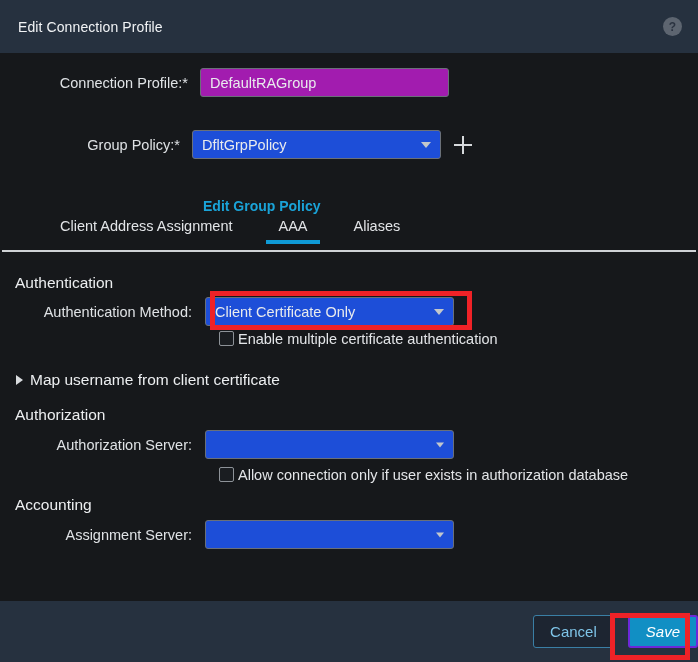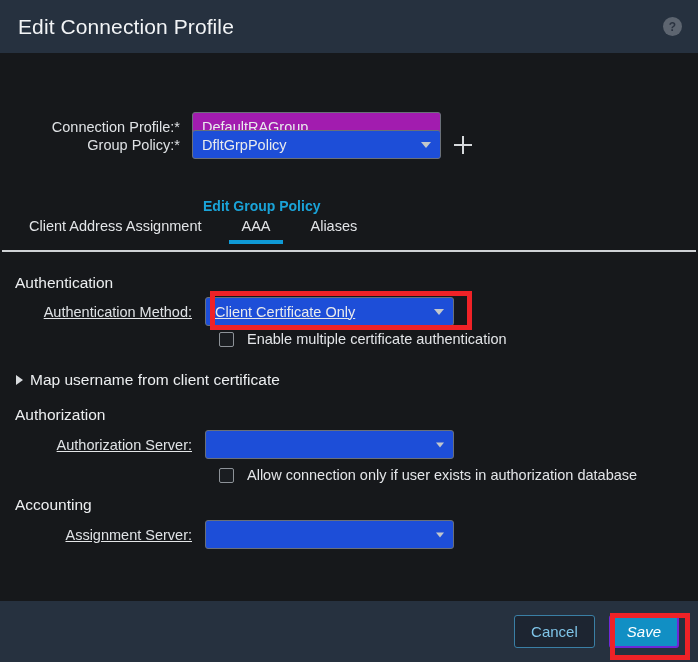--- a/index.html
+++ b/index.html
@@ -30,21 +30,21 @@
     height: 53px;
     min-height: 53px;
     background: #26313f;
     display: flex;
     align-items: center;
     padding: 0 16px 0 18px;
     box-sizing: border-box;
     position: relative;
   }
   .titlebar-title {
-    font-size: 21px;
+    font-size: 14px;
     color: #f2f4f6;
     letter-spacing: 0.1px;
   }
   .help-icon {
     position: absolute;
     right: 16px;
     top: 17px;
     width: 19px;
     height: 19px;
     border-radius: 50%;
@@ -66,21 +66,21 @@
     position: relative;
     overflow: hidden;
   }
 
   
   .form-row {
     display: flex;
     align-items: center;
     padding: 0;
   }
-  .row-profile { position: absolute; left: 0; top: 15px; margin-top: 44px; }
+  .row-profile { position: absolute; left: 8px; top: 15px; }
   .row-policy  { position: absolute; left: 0; top: 77px; }
 
   .field-label {
     width: 192px;
     text-align: right;
     padding-right: 12px;
     box-sizing: border-box;
     font-size: 14.5px;
     color: #dfe2e5;
     white-space: nowrap;
@@ -162,21 +162,22 @@
     left: 0;
     top: 165px;
     width: 698px;
     height: 34px;
     box-sizing: border-box;
   }
   .tabs {
     display: flex;
     align-items: flex-end;
     padding-left: 29px;
-    gap: 4px;
+    gap: 10px;
+    margin-left: 31px;
   }
   .tab {
     font-size: 14.5px;
     color: #e2e4e7;
     padding: 0 18px 9px 18px;
     cursor: pointer;
     position: relative;
     white-space: nowrap;
   }
   .tab:first-child { padding-left: 0; }
@@ -207,21 +208,20 @@
     color: #eceef0;
   }
   .sec-auth  { top: 221px; }
   .sec-authz { top: 353px; }
   .sec-acct  { top: 443px; }
 
   .inline-row {
     position: absolute;
     display: flex;
     align-items: center;
-    text-decoration: underline;
   }
   .row-authmethod { left: 0; top: 244px; }
   .row-authzserver { left: 0; top: 377px; }
   .row-acctserver  { left: 0; top: 467px; }
 
   .label-205 {
     width: 205px;
     text-align: right;
     padding-right: 13px;
     box-sizing: border-box;
@@ -238,22 +238,22 @@
     pointer-events: none;
     z-index: 5;
   }
   .red-box-dropdown { left: 210px; top: 238px; width: 262px; height: 39px; }
   .red-box-save { left: 610px; top: 613px; width: 80px; height: 47px; }
 
   
   .check-row {
     position: absolute;
     display: flex;
-    align-items: flex-end;
-    gap: 13px;
+    align-items: flex-start;
+    gap: 4px;
   }
   .check-multicert { left: 219px; top: 278px; }
   .check-allowconn { left: 219px; top: 414px; }
 
   .checkbox {
     width: 15px;
     height: 15px;
     border: 1px solid #8d9298;
     border-radius: 2px;
     background: #1a1d21;
@@ -290,21 +290,20 @@
   }
 
   
   .footer {
     height: 61px;
     min-height: 61px;
     background: #26313f;
     display: flex;
     align-items: center;
     justify-content: flex-end;
-    padding-right: 19px;
     gap: 14px;
     box-sizing: border-box;
   }
   .btn {
     font-size: 15px;
     font-family: "Liberation Sans", sans-serif;
     border-radius: 3px;
     cursor: pointer;
     height: 33px;
     display: flex;

